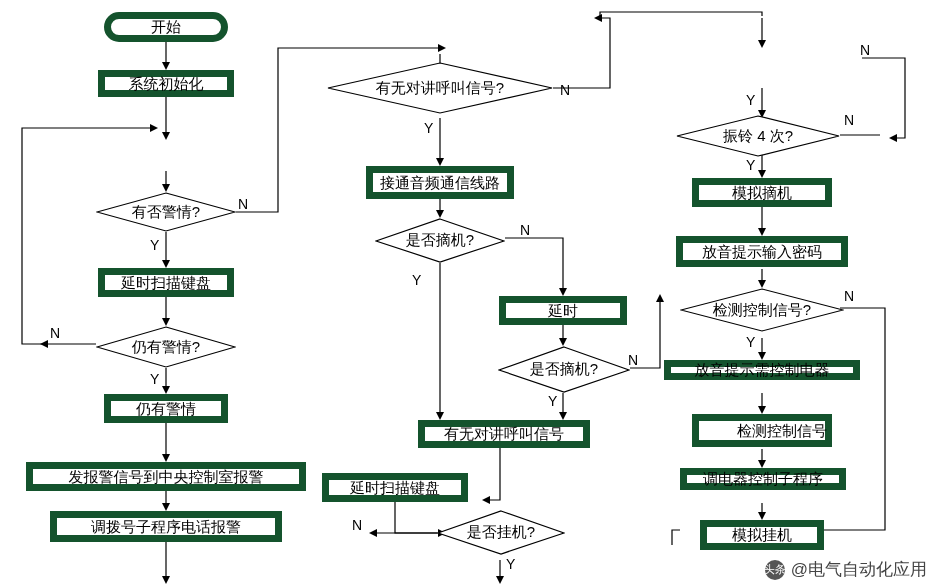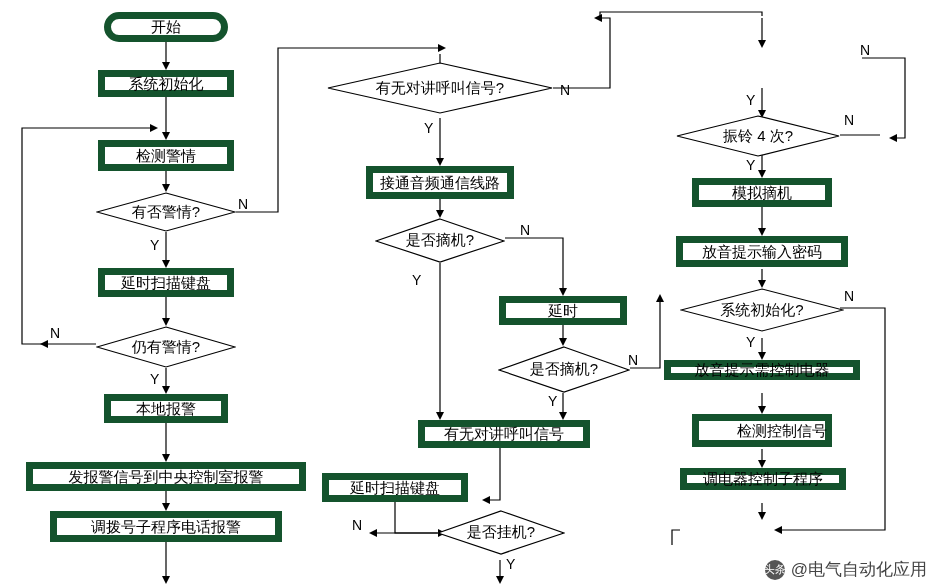--- a/index.html
+++ b/index.html
@@ -162,44 +162,41 @@
 
     <polyline points="680,530 672,530 672,545"></polyline>
   </svg>
 
   <div class="node term" style="left:104px;top:12px;width:124px;height:30px;">
       <span>开始</span>
     </div>
   <div class="node" style="left:98px;top:70px;width:136px;height:27px;">
       <span>系统初始化</span>
     </div>
-  <div class="node" style="left:98px;top:140px;width:136px;height:31px;">
-      <span>检测警情</span>
-    </div>
 
   <div class="diamond" style="left:96px;top:192px;width:140px;height:40px;">
     <svg class="dshape" viewBox="0 0 140 40" preserveAspectRatio="none">
         <polygon points="70,1 139,20 70,39 1,20" fill="#fff" stroke="#000" stroke-width="1.2"></polygon>
       </svg>
     <span class="dlabel">有否警情?</span>
   </div>
 
   <div class="node" style="left:98px;top:268px;width:136px;height:29px;">
       <span>延时扫描键盘</span>
     </div>
 
   <div class="diamond" style="left:96px;top:326px;width:140px;height:42px;">
     <svg class="dshape" viewBox="0 0 140 42" preserveAspectRatio="none">
         <polygon points="70,1 139,21 70,41 1,21" fill="#fff" stroke="#000" stroke-width="1.2"></polygon>
       </svg>
     <span class="dlabel">仍有警情?</span>
   </div>
 
   <div class="node" style="left:104px;top:394px;width:124px;height:29px;">
-      <span>本地报警</span>
+      <span>仍有警情</span>
     </div>
   <div class="node" style="left:26px;top:462px;width:280px;height:29px;">
       <span>发报警信号到中央控制室报警</span>
     </div>
   <div class="node" style="left:50px;top:511px;width:232px;height:31px;">
       <span>调拨号子程序电话报警</span>
     </div>
 
   <div class="diamond" style="left:327px;top:62px;width:226px;height:52px;">
     <svg class="dshape" viewBox="0 0 226 52" preserveAspectRatio="none">
@@ -257,31 +254,34 @@
       <span>模拟摘机</span>
     </div>
   <div class="node" style="left:676px;top:236px;width:172px;height:31px;">
       <span>放音提示输入密码</span>
     </div>
 
   <div class="diamond" style="left:680px;top:288px;width:164px;height:44px;">
     <svg class="dshape" viewBox="0 0 164 44" preserveAspectRatio="none">
         <polygon points="82,1 163,22 82,43 1,22" fill="#fff" stroke="#000" stroke-width="1.2"></polygon>
       </svg>
-    <span class="dlabel">系统初始化?</span>
+    <span class="dlabel">检测控制信号?</span>
   </div>
 
   <div class="node" style="left:664px;top:360px;width:196px;height:20px;">
       <span>放音提示需控制电器</span>
     </div>
   <div class="node" style="left:692px;top:414px;width:140px;height:33px;padding-left:40px;">
       <span>检测控制信号</span>
     </div>
   <div class="node" style="left:680px;top:468px;width:166px;height:22px;">
       <span>调电器控制子程序</span>
+    </div>
+  <div class="node" style="left:700px;top:520px;width:124px;height:30px;">
+      <span>模拟挂机</span>
     </div>
 
   <div class="elabel" style="left:238px;top:196px;">N</div>
   <div class="elabel" style="left:150px;top:237px;">Y</div>
   <div class="elabel" style="left:50px;top:325px;">N</div>
   <div class="elabel" style="left:150px;top:371px;">Y</div>
 
   <div class="elabel" style="left:560px;top:82px;">N</div>
   <div class="elabel" style="left:424px;top:120px;">Y</div>
   <div class="elabel" style="left:520px;top:222px;">N</div>

